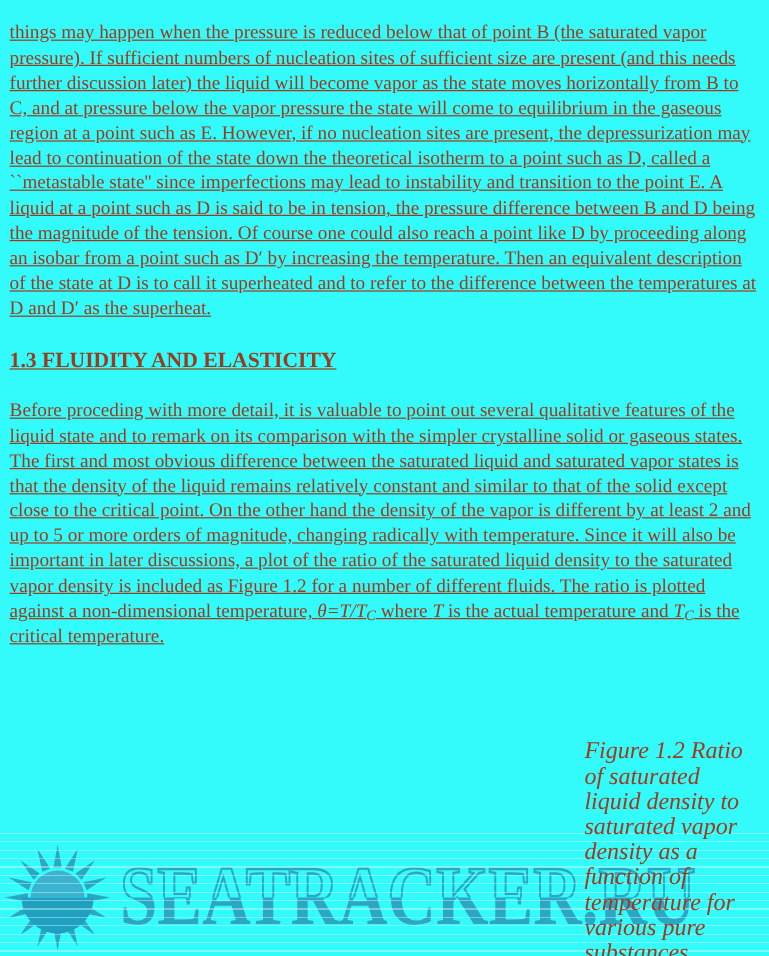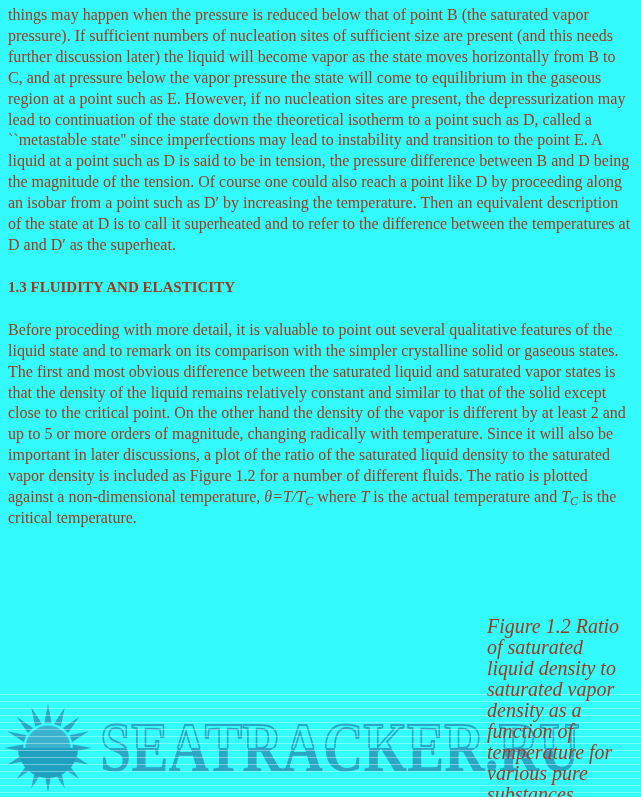--- a/index.html
+++ b/index.html
@@ -13,28 +13,29 @@
   .page{
     position:relative;
     width:641px;height:797px;
     background:var(--background);
     overflow:hidden;
     font-family:"Liberation Serif","DejaVu Serif",serif;
   }
   
   .text-col{
     position:absolute;left:8px;top:0;width:624px;
-    padding-top:5px;
+    padding-top:18px;
     font-size:16px;line-height:20.9px;
     color:var(--text);
     z-index:5;
+    text-decoration:underline;
   }
   .text-col p{margin:0 0 14px 0;}
   p.heading{
-    font-weight:bold;font-size:15px;
+    font-weight:bold;font-size:18px;
     margin:21px 0 22px 0;
   }
   .it{font-style:italic;text-align:center;}
   sub{font-size:12px;line-height:0;vertical-align:-3px;}
   
   .fig-caption{
     position:absolute;left:487px;top:616px;width:142px;
     font-style:italic;font-size:20px;line-height:21px;
     color:var(--text);
     z-index:6;

